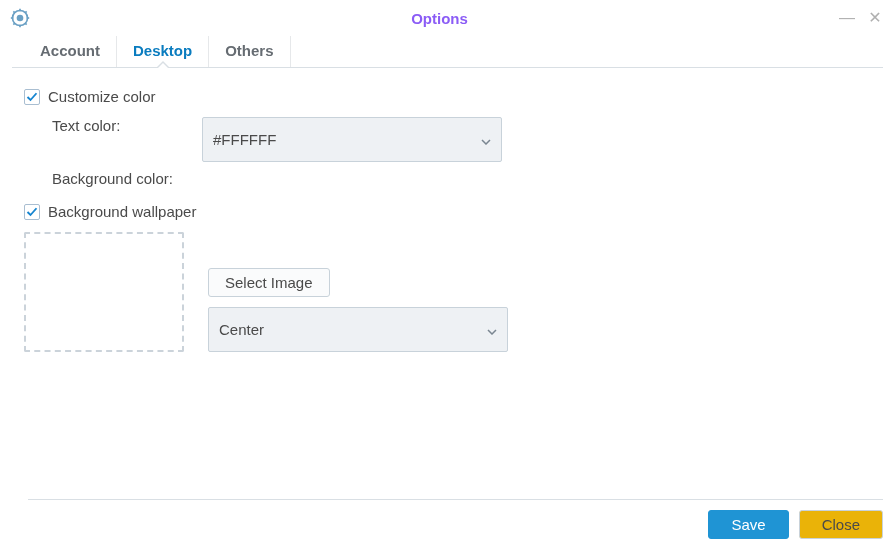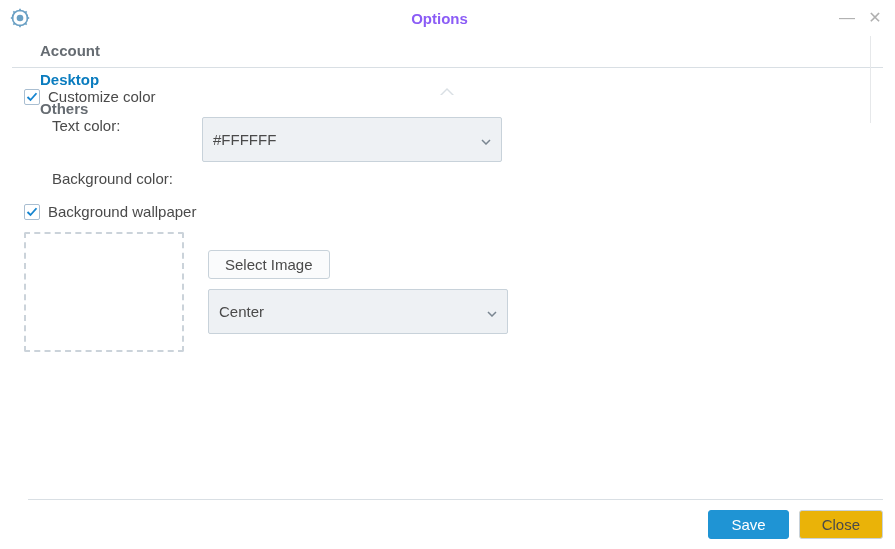--- a/index.html
+++ b/index.html
@@ -60,21 +60,20 @@
       cursor: pointer;
       width: 16px;
       text-align: center;
     }
     .tabs {
       display: flex;
       padding: 0 12px;
       border-bottom: 1px solid #d9dfe4;
       margin: 0 12px;
       height: 32px;
-      flex-direction: column;
     }
     .tab {
       padding: 6px 16px 6px 16px;
       font-size: 15px;
       font-weight: bold;
       color: #666c72;
       cursor: pointer;
       position: relative;
       border-right: 1px solid #e6e8ea;
     }
@@ -158,21 +157,21 @@
       font-size: 15px;
       color: #4a4a4a;
     }
     .select .chev {
       color: #7a8691;
     }
     .wallpaper-section {
       display: flex;
       gap: 24px;
       margin-left: 0px;
-      align-items: center;
+      align-items: flex-end;
     }
     .drop-area {
       width: 160px;
       height: 120px;
       border: 2px dashed #cbd3da;
       border-radius: 2px;
     }
     .wallpaper-controls {
       display: flex;
       flex-direction: column;

